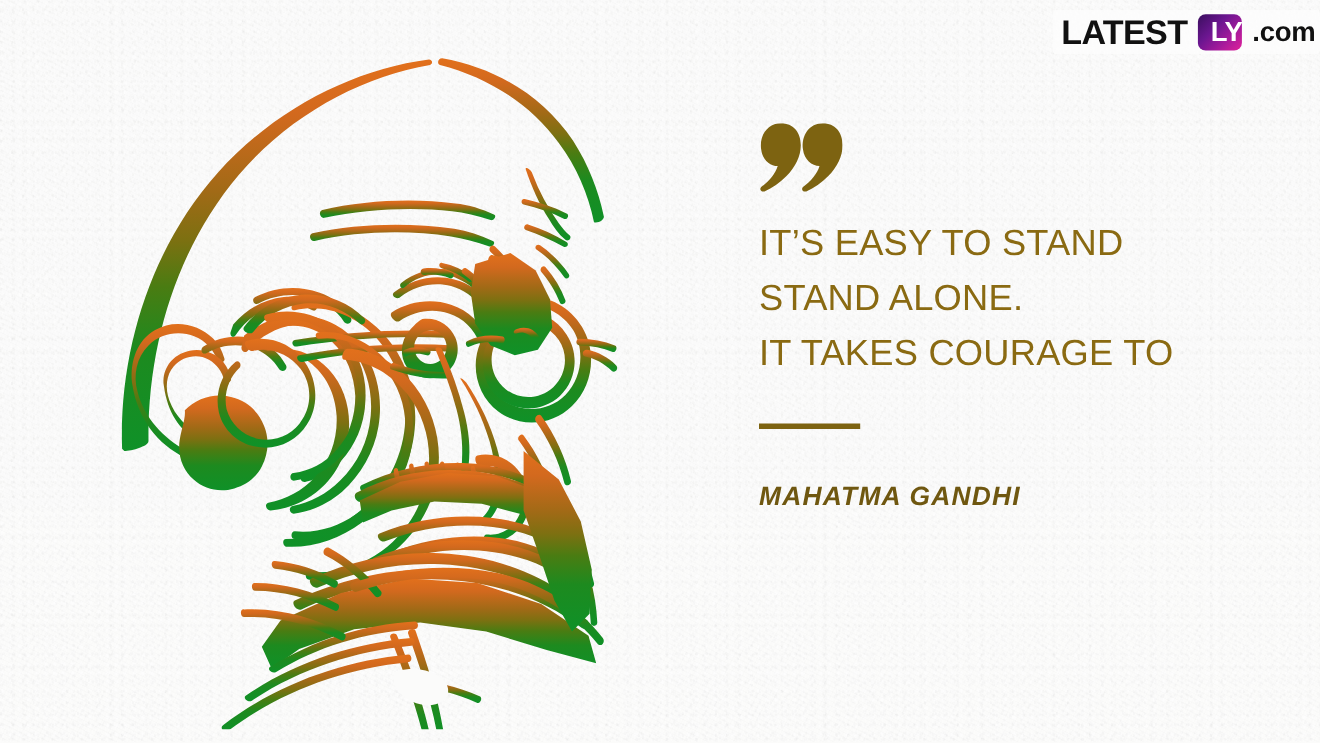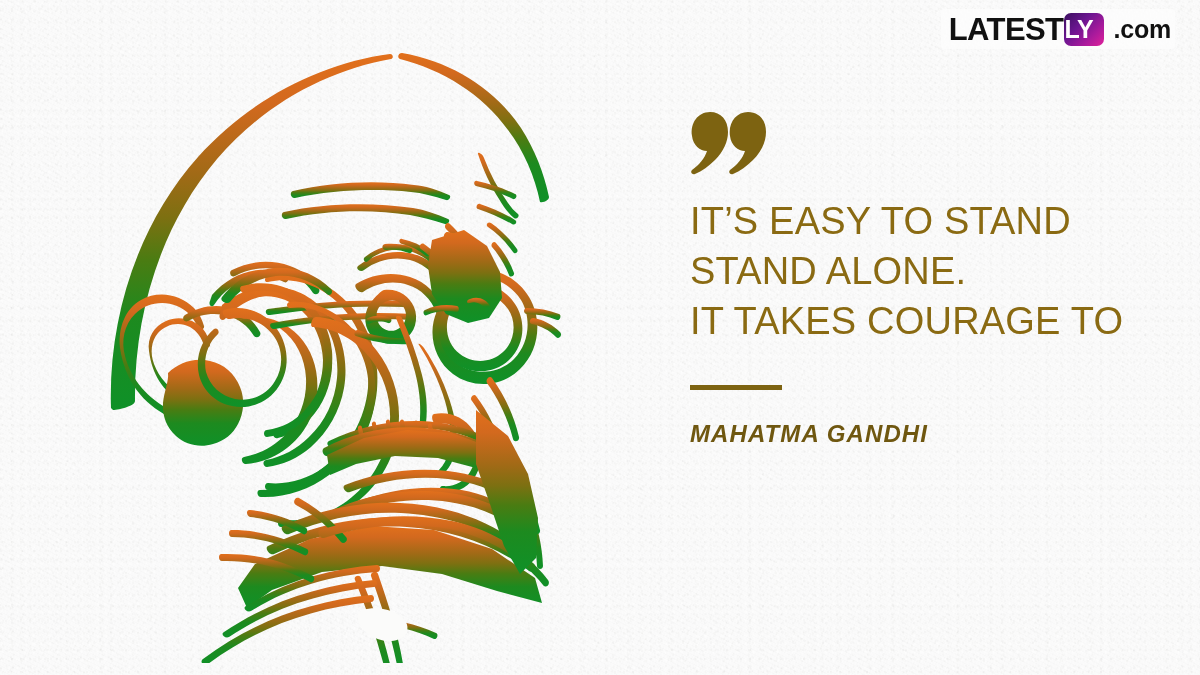--- a/index.html
+++ b/index.html
@@ -49,44 +49,44 @@
     background-image:
       repeating-linear-gradient(27deg,  rgba(0,0,0,.018) 0 1px, transparent 1px 4px),
       repeating-linear-gradient(-63deg, rgba(0,0,0,.014) 0 1px, transparent 1px 5px),
       repeating-linear-gradient(81deg,  rgba(255,255,255,.6) 0 1px, transparent 1px 3px);
   }
 
   
   #logo {
     position: absolute;
     top: 9px;
-    right: 25px;
+    right: 0;
     display: flex;
     align-items: center;
     height: 38px;
     z-index: 12;
     background: rgba(252,252,252,.82);
     padding: 1px 4px 1px 8px;
     border-radius: 3px;
   }
   #logo .logo-latest {
     font-family: "Liberation Sans", sans-serif;
     font-weight: bold;
     font-size: 31px;
     letter-spacing: -0.6px;
     color: #111111;
     line-height: 1;
   }
   #logo .logo-ly-box {
     display: inline-flex;
     align-items: center;
-    justify-content: flex-start;
+    justify-content: flex-end;
     width: 40px;
     height: 33px;
-    margin: 0 1px 0 1px;
+    margin: 0 1px 0 10px;
     border-radius: 7px;
     background: linear-gradient(135deg, #3a0f5e 0%, #6b1690 38%, #a81a9c 70%, #e0219a 100%);
   }
   #logo .logo-ly-text {
     font-family: "Liberation Sans", sans-serif;
     font-weight: bold;
     font-size: 25px;
     color: #ffffff;
     letter-spacing: -0.4px;
     line-height: 1;
@@ -125,38 +125,38 @@
     font-weight: bold;
     font-size: 0;
     line-height: 0;
     height: 66px;
     margin-bottom: 18px;
   }
   #quote-mark svg { display: block; }
 
   #quote-text {
     font-family: "Liberation Sans", sans-serif;
-    font-size: 38px;
+    font-size: 33px;
     font-weight: normal;
     line-height: 50px;
     letter-spacing: 0.2px;
     color: #8a6a12;
     white-space: nowrap;
   }
   #quote-text .quote-line { display: block; }
 
   #quote-divider {
     margin-top: 39px;
     width: 92px;
     height: 5px;
     background: #7d6311;
   }
 
   #quote-author {
-    margin-top: 30px;
+    margin-top: 48px;
     font-family: "Liberation Sans", sans-serif;
     font-style: italic;
     font-weight: bold;
     font-size: 24px;
     letter-spacing: 1.1px;
     color: #6f5710;
   }
 </style>
 </head>
 <body>

